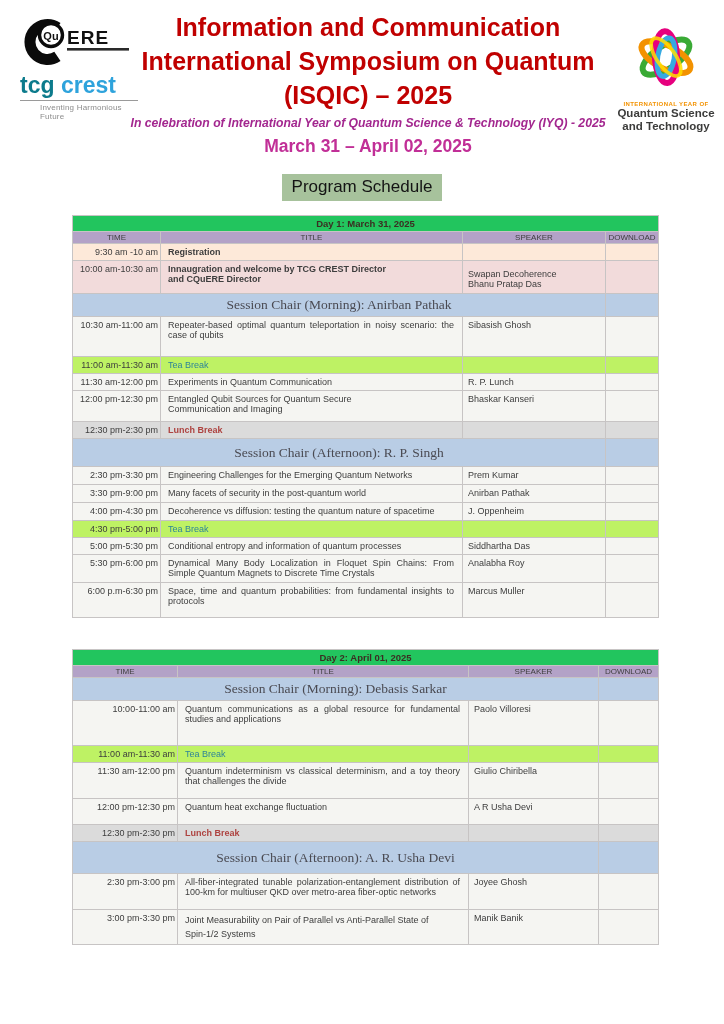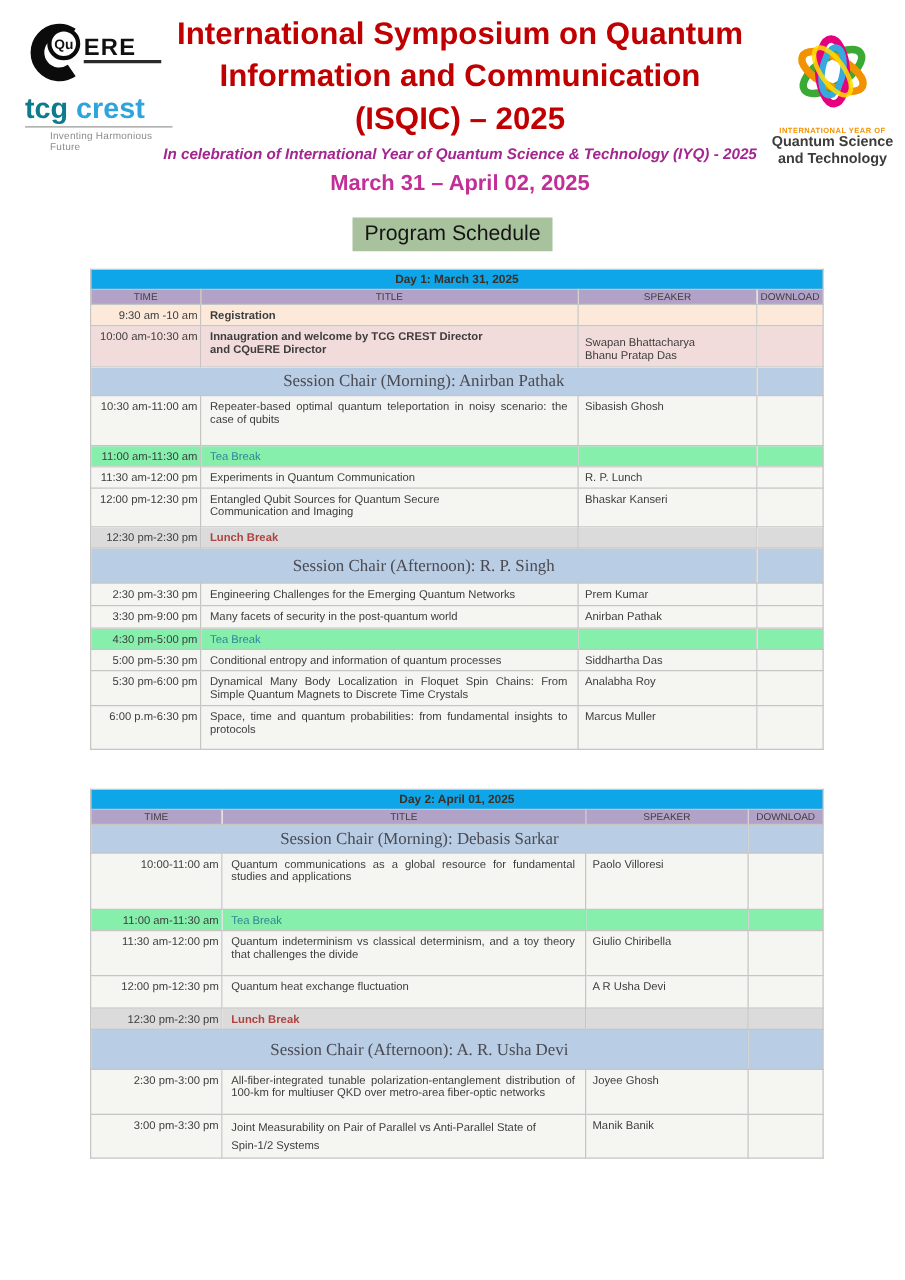--- a/index.html
+++ b/index.html
@@ -32,35 +32,35 @@
   }
   
   .tables{position:absolute;left:72px;top:215px;width:586px;}
   table.day{
     width:586px;border-collapse:collapse;table-layout:fixed;
     font-size:9px;color:#3d3d3d;border:1px solid #8e8b8b;
   }
   table.day2{margin-top:31px;}
   td{border:1px solid #c7c4c4;padding:3px 5px;vertical-align:top;overflow:hidden;}
   tr.day-head td{
-    background:#0ea5e9;text-align:center;font-weight:bold;font-size:9.5px;
+    background:#22c55e;text-align:center;font-weight:bold;font-size:9.5px;
     color:#3b2e22;padding:2px;vertical-align:middle;
   }
   tr.col-head td{
     background:#b3a2c7;text-align:center;font-size:8px;color:#3e3e3e;
     padding:1px 2px;vertical-align:middle;
   }
   tr.session td{
     background:#b9cde5;font-family:"Liberation Serif",serif;font-size:13.5px;
     color:#4a4a52;text-align:center;vertical-align:middle;
   }
   tr.r-cream td{background:#fde9d9;}
   tr.r-pink  td{background:#f2dbdb;}
   tr.r-talk  td{background:#f5f5f2;}
-  tr.r-tea   td{background:#86efac;}
+  tr.r-tea   td{background:#bef264;}
   tr.r-lunch td{background:#dbdbdb;}
   tr.r-tea   td.c-title{color:#2e8598;}
   tr.r-lunch td.c-title{color:#ae4340;font-weight:bold;}
   tr.bold-title td.c-title{font-weight:bold;}
   td.c-time{white-space:nowrap;padding-left:4px;padding-right:2px;text-align:right;}
   td.c-title{text-align:justify;white-space:pre-line;padding-left:7px;padding-right:8px;}
   td.c-speaker{white-space:pre-line;}
   
   .cq-svg text{font-family:"Liberation Sans",sans-serif;}
 </style>
@@ -78,22 +78,22 @@
   <div class="tcg-line1">
     <span class="tcg-w1">tcg</span>
     <span class="tcg-w2">crest</span>
   </div>
   <div class="tcg-rule"></div>
   <div class="tcg-tagline">Inventing Harmonious Future</div>
 </div>
 
 <div class="title-block">
   <div class="main-title">
+    <div>Information and Communication</div>
     <div>International Symposium on Quantum</div>
-    <div>Information and Communication</div>
     <div>(ISQIC) – 2025</div>
   </div>
   <div class="subtitle">In celebration of International Year of Quantum Science &amp; Technology (IYQ) - 2025</div>
   <div class="date-line">March 31 – April 02, 2025</div>
 </div>
 
 <div class="logo-right">
   <svg width="74" height="74" viewBox="0 0 80 80">
     <ellipse cx="40" cy="38" rx="29" ry="12.5" fill="none" stroke="#3aaa35" stroke-width="6.5" transform="rotate(-33 40 38)"></ellipse>
     <ellipse cx="40" cy="38" rx="29" ry="12.5" fill="none" stroke="#f39200" stroke-width="6.5" transform="rotate(27 40 38)"></ellipse>
@@ -132,21 +132,21 @@
     <tr class="r-cream bold-title" style="height:15px">
       <td class="c-time">9:30 am -10 am</td>
       <td class="c-title">Registration</td>
       <td class="c-speaker"></td>
       <td class="c-download"></td>
     </tr>
     <tr class="r-pink bold-title" style="height:33px">
       <td class="c-time">10:00 am-10:30 am</td>
       <td class="c-title">Innaugration and welcome by TCG CREST Director
 and CQuERE Director</td>
-      <td class="c-speaker" style="padding-top:8px">Swapan Bhattacharya
+      <td class="c-speaker" style="padding-top:8px">Swapan Decoherence
 Bhanu Pratap Das</td>
       <td class="c-download"></td>
     </tr>
     <tr class="session" style="height:17px">
       <td colspan="3">Session Chair (Morning): Anirban Pathak</td>
       <td></td>
     </tr>
     <tr class="r-talk" style="height:40px">
       <td class="c-time">10:30 am-11:00 am</td>
       <td class="c-title">Repeater-based optimal quantum teleportation in noisy scenario: the case of qubits</td>
@@ -185,20 +185,26 @@
     <tr class="r-talk" style="height:18px">
       <td class="c-time">2:30 pm-3:30 pm</td>
       <td class="c-title">Engineering Challenges for the Emerging Quantum Networks</td>
       <td class="c-speaker">Prem Kumar</td>
       <td class="c-download"></td>
     </tr>
     <tr class="r-talk" style="height:18px">
       <td class="c-time">3:30 pm-9:00 pm</td>
       <td class="c-title">Many facets of security in the post-quantum world</td>
       <td class="c-speaker">Anirban Pathak</td>
+      <td class="c-download"></td>
+    </tr>
+    <tr class="r-talk" style="height:18px">
+      <td class="c-time">4:00 pm-4:30 pm</td>
+      <td class="c-title">Decoherence vs diffusion: testing the quantum nature of spacetime</td>
+      <td class="c-speaker">J. Oppenheim</td>
       <td class="c-download"></td>
     </tr>
     <tr class="r-tea" style="height:13px">
       <td class="c-time">4:30 pm-5:00 pm</td>
       <td class="c-title">Tea Break</td>
       <td class="c-speaker"></td>
       <td class="c-download"></td>
     </tr>
     <tr class="r-talk" style="height:15px">
       <td class="c-time">5:00 pm-5:30 pm</td>

